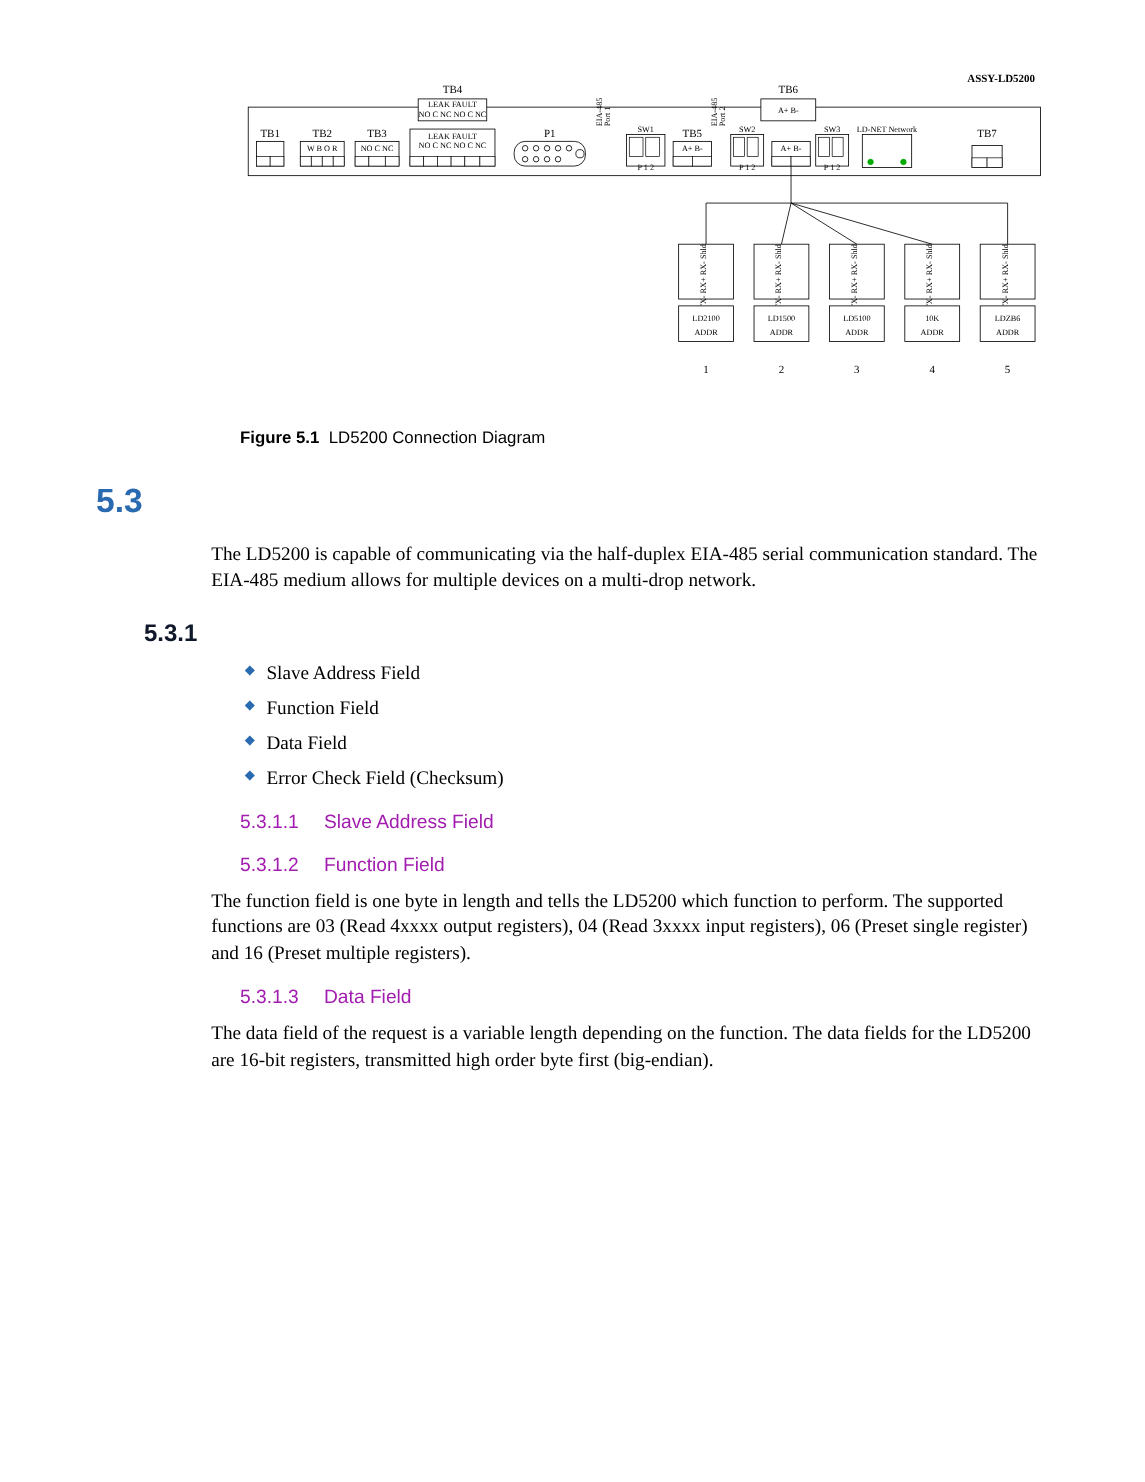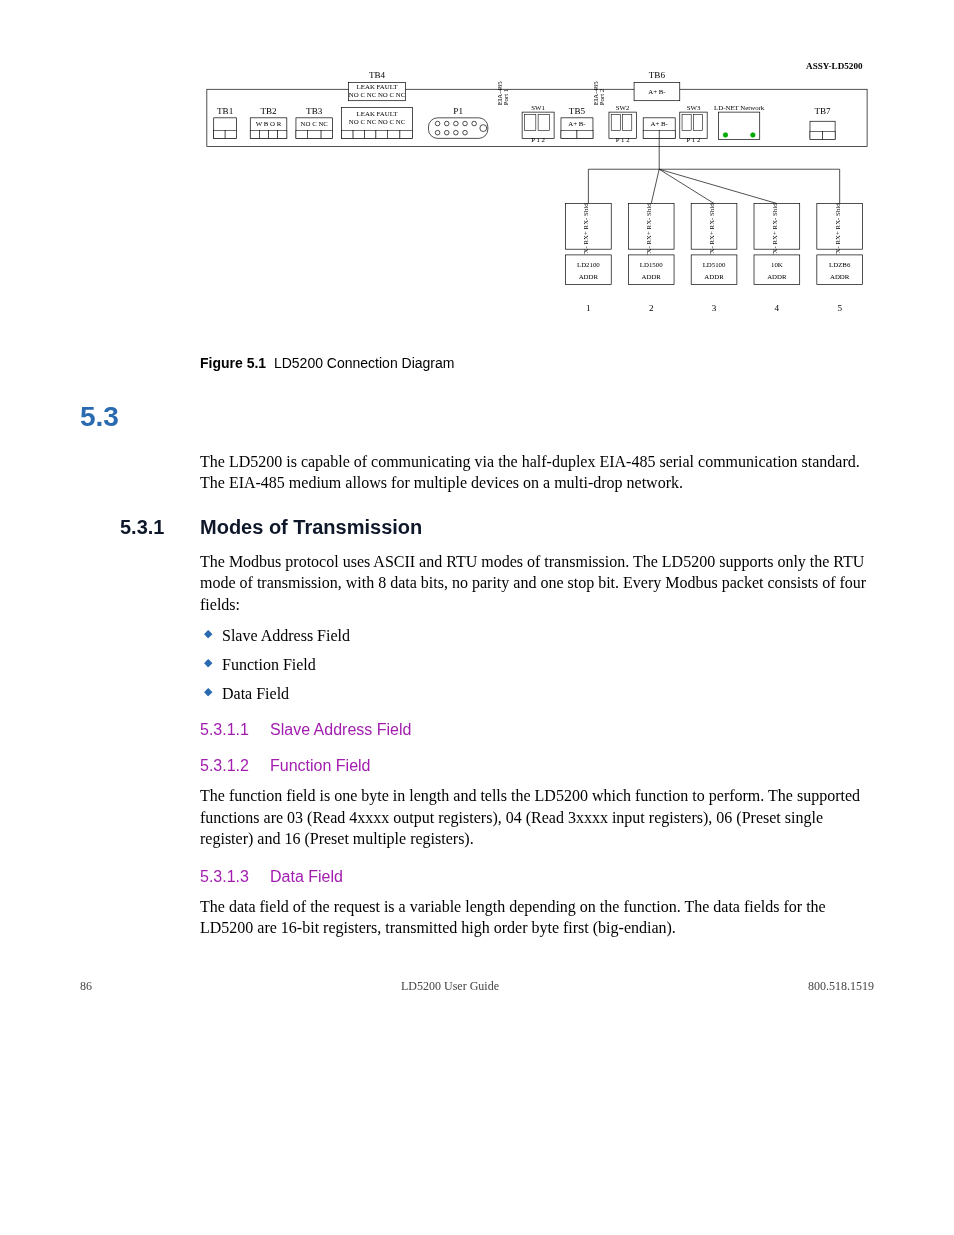--- a/index.html
+++ b/index.html
@@ -64,21 +64,21 @@
   .h3 {
     font-family: Arial, Helvetica, sans-serif;
     color: #a21caf;
     font-size: 16px;
     font-weight: normal;
     margin: 18px 0 10px 0;
     display: flex;
   }
   .h3 .secnum { flex: 0 0 70px; margin-left: 120px; }
   .body-text {
-    margin-left: 120px;
+    margin-left: 96px;
     line-height: 1.35;
     margin-top: 6px;
     margin-bottom: 6px;
   }
   ul.diamond {
     list-style: none;
     margin: 8px 0 8px 120px;
     padding: 0;
   }
   ul.diamond li {
@@ -266,45 +266,39 @@
     <b>Figure 5.1</b>&nbsp;&nbsp;<span>LD5200 Connection Diagram</span>
   </div>
 
   <div class="h1">
     <span class="secnum">5.3</span>
   </div>
   <p class="body-text">The LD5200 is capable of communicating via the half-duplex EIA-485 serial communication standard. The EIA-485 medium allows for multiple devices on a multi-drop network.</p>
 
   <div class="h2">
     <span class="secnum">5.3.1</span>
-    <span>Modes of Transmission</span>
-  </div>
-  <p class="body-text">The Modbus protocol uses ASCII and RTU modes of transmission. The LD5200 supports only the RTU mode of transmission, with 8 data bits, no parity and one stop bit. Every Modbus packet consists of four fields:</p>
+  </div>
   <ul class="diamond">
     <li>Slave Address Field</li>
     <li>Function Field</li>
     <li>Data Field</li>
+    <li>Error Check Field (Checksum)</li>
   </ul>
 
   <div class="h3">
     <span class="secnum">5.3.1.1</span>
     <span>Slave Address Field</span>
   </div>
 
   <div class="h3">
     <span class="secnum">5.3.1.2</span>
     <span>Function Field</span>
   </div>
   <p class="body-text">The function field is one byte in length and tells the LD5200 which function to perform. The supported functions are 03 (Read 4xxxx output registers), 04 (Read 3xxxx input registers), 06 (Preset single register) and 16 (Preset multiple registers).</p>
 
   <div class="h3">
     <span class="secnum">5.3.1.3</span>
     <span>Data Field</span>
   </div>
   <p class="body-text">The data field of the request is a variable length depending on the function. The data fields for the LD5200 are 16-bit registers, transmitted high order byte first (big-endian).</p>
 
-  <div class="footer">
-    <span>86</span>
-    <span>LD5200 User Guide</span>
-    <span>800.518.1519</span>
-  </div>
 
 </div>
 
 </body></html>

